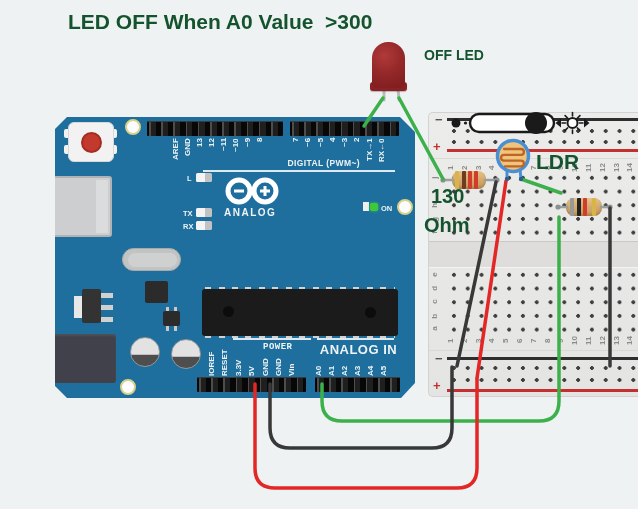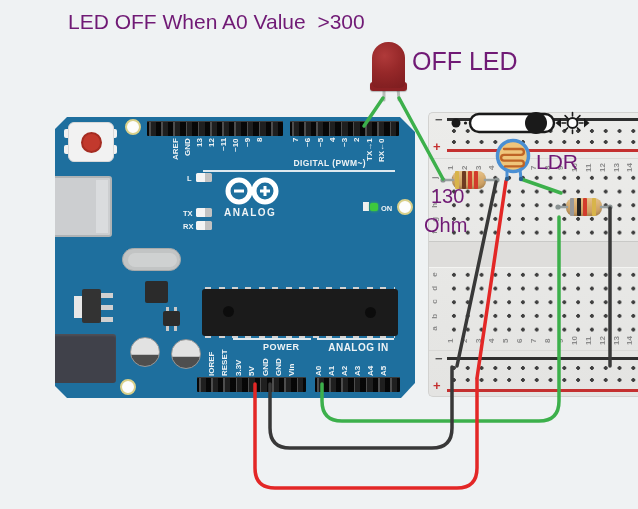--- a/index.html
+++ b/index.html
@@ -1,19 +1,19 @@
 <!DOCTYPE html>
 <html><head>
 <meta charset="utf-8">
 <style>
   html,body{margin:0;padding:0;background:#eff2f3;}
   #stage{position:relative;width:638px;height:509px;overflow:hidden;background:#eff2f3;
          font-family:"Liberation Sans",sans-serif;}
   .abs{position:absolute;}
-  .note{position:absolute;font-weight:normal;color:#701a75;white-space:pre;z-index:7;}
+  .note{position:absolute;font-weight:bold;color:#14532d;white-space:pre;z-index:7;}
   
   #arduino{left:55px;top:117px;width:360px;height:281px;background:#1e6f9e;z-index:1;
     clip-path:polygon(0 12px,12px 0,345px 0,360px 15px,360px 266px,346px 281px,12px 281px,0 269px);}
   .header{background:#242424;background-image:repeating-linear-gradient(90deg,rgba(0,0,0,.8) 0 2px,rgba(110,110,110,.55) 2px 3.5px,rgba(0,0,0,.15) 3.5px 8.7px,rgba(0,0,0,.8) 8.7px 12.2px);border-radius:1px;box-shadow:inset 0 1px 0 #3a3a3a;}
   .silk{position:absolute;color:#eef3f5;font-weight:bold;}
   .wline{position:absolute;background:#e9eff3;height:1.5px;opacity:.95;}
   .status-led{position:absolute;width:16px;height:9px;border-radius:1.5px;
     background:linear-gradient(90deg,#f4f4f4 0 55%,#c2c2c2 55%);}
   .mount{position:absolute;width:16px;height:16px;border-radius:50%;background:#fdfdfd;border:2px solid #d9d08a;box-sizing:border-box;}
   .cap{position:absolute;width:30px;height:30px;border-radius:50%;border:1px solid #979797;box-sizing:border-box;
@@ -55,21 +55,21 @@
   #wires{left:0;top:0;width:638px;height:509px;z-index:5;pointer-events:none;}
   #uno-badge{position:absolute;left:237px;top:62px;width:66px;height:27px;border:2px solid #fff;border-radius:13.5px;
     box-sizing:border-box;color:#fff;font-weight:bold;font-size:16px;letter-spacing:1px;text-align:center;line-height:23px;}
 </style>
 </head>
 <body>
 
 <div id="stage">
 
   <div class="note" style="left:68px;top:10px;font-size:21px;">LED OFF When A0 Value  &gt;300</div>
-  <div class="note" style="left:412px;top:47px;font-size:25px;">OFF LED</div>
+  <div class="note" style="left:424px;top:47px;font-size:14px;">OFF LED</div>
   <div class="note" style="left:536px;top:150px;font-size:21px;">LDR</div>
   <div class="note" style="left:431px;top:185px;font-size:20px;">130</div>
   <div class="note" style="left:424px;top:214px;font-size:20px;">Ohm</div>
   <div class="note" style="left:561px;top:219px;font-size:21px;"></div>
 
   <div id="arduino" class="abs">
 
     <div class="abs" style="left:9px;top:12px;width:7px;height:9px;background:#f2f2f2;border-radius:2px;"></div>
     <div class="abs" style="left:9px;top:28px;width:7px;height:9px;background:#f2f2f2;border-radius:2px;"></div>
     <div class="abs" style="left:55px;top:12px;width:7px;height:9px;background:#f2f2f2;border-radius:2px;"></div>
@@ -93,21 +93,21 @@
     <div class="vlabels pinlbl at p123" style="left:237px;top:21px;width:99px;height:34px;">
         <span class="vl">7</span>
         <span class="vl">~6</span>
         <span class="vl">~5</span>
         <span class="vl">4</span>
         <span class="vl">~3</span>
         <span class="vl">2</span>
         <span class="vl">TX→1</span>
         <span class="vl">RX←0</span>
       </div>
-    <div class="silk" style="left:168px;top:41px;width:143px;font-size:8.5px;letter-spacing:.4px;text-align:right;">DIGITAL (PWM~)</div>
+    <div class="silk" style="left:162px;top:41px;width:143px;font-size:8.5px;letter-spacing:.4px;text-align:right;">DIGITAL (PWM~)</div>
     <div class="wline" style="left:148px;top:53px;width:192px;"></div>
 
     <div class="silk" style="left:132px;top:57px;font-size:7.5px;">L</div>
     <div class="status-led" style="left:141px;top:56px;"></div>
     <div class="silk" style="left:128px;top:92px;font-size:7.5px;">TX</div>
     <div class="status-led" style="left:141px;top:91px;"></div>
     <div class="silk" style="left:128px;top:105px;font-size:7.5px;">RX</div>
     <div class="status-led" style="left:141px;top:104px;"></div>
 
     <svg class="abs" style="left:167px;top:55px;" width="60" height="40" viewBox="0 0 60 40">
@@ -155,22 +155,22 @@
 
     <div class="abs" style="left:150px;top:170px;width:190px;height:7px;background-image:repeating-linear-gradient(90deg,#d2d2d2 0 6px,rgba(0,0,0,0) 6px 13.5px);"></div>
     <div class="abs" style="left:150px;top:214px;width:190px;height:7px;background-image:repeating-linear-gradient(90deg,#d2d2d2 0 6px,rgba(0,0,0,0) 6px 13.5px);"></div>
     <div class="abs" style="left:147px;top:172px;width:196px;height:47px;background:#1b1b1b;border-radius:3px;">
       <div class="abs" style="left:21px;top:17px;width:11px;height:11px;border-radius:50%;background:#000;opacity:.55;"></div>
       <div class="abs" style="left:163px;top:18px;width:11px;height:11px;border-radius:50%;background:#000;opacity:.55;"></div>
     </div>
 
     <div class="wline" style="left:178px;top:221px;width:78px;"></div>
     <div class="wline" style="left:262px;top:221px;width:77px;"></div>
-    <div class="silk" style="left:208px;top:225px;font-size:9px;letter-spacing:.5px;">POWER</div>
-    <div class="silk" style="left:262px;top:225px;width:83px;text-align:center;font-size:10px;letter-spacing:.5px;">ANALOG IN</div>
+    <div class="silk" style="left:208px;top:225px;font-size:9px;letter-spacing:.5px;font-family:Liberation Mono, monospace;">POWER</div>
+    <div class="silk" style="left:262px;top:225px;width:83px;text-align:center;font-size:13px;letter-spacing:.5px;">ANALOG IN</div>
     <div class="vlabels pinlbl ab p134" style="left:153px;top:228px;width:94px;height:31px;">
         <span class="vl">IOREF</span>
         <span class="vl">RESET</span>
         <span class="vl">3.3V</span>
         <span class="vl">5V</span>
         <span class="vl">GND</span>
         <span class="vl">GND</span>
         <span class="vl">Vin</span>
       </div>
     <div class="vlabels pinlbl ab p13" style="left:260px;top:228px;width:78px;height:31px;">

